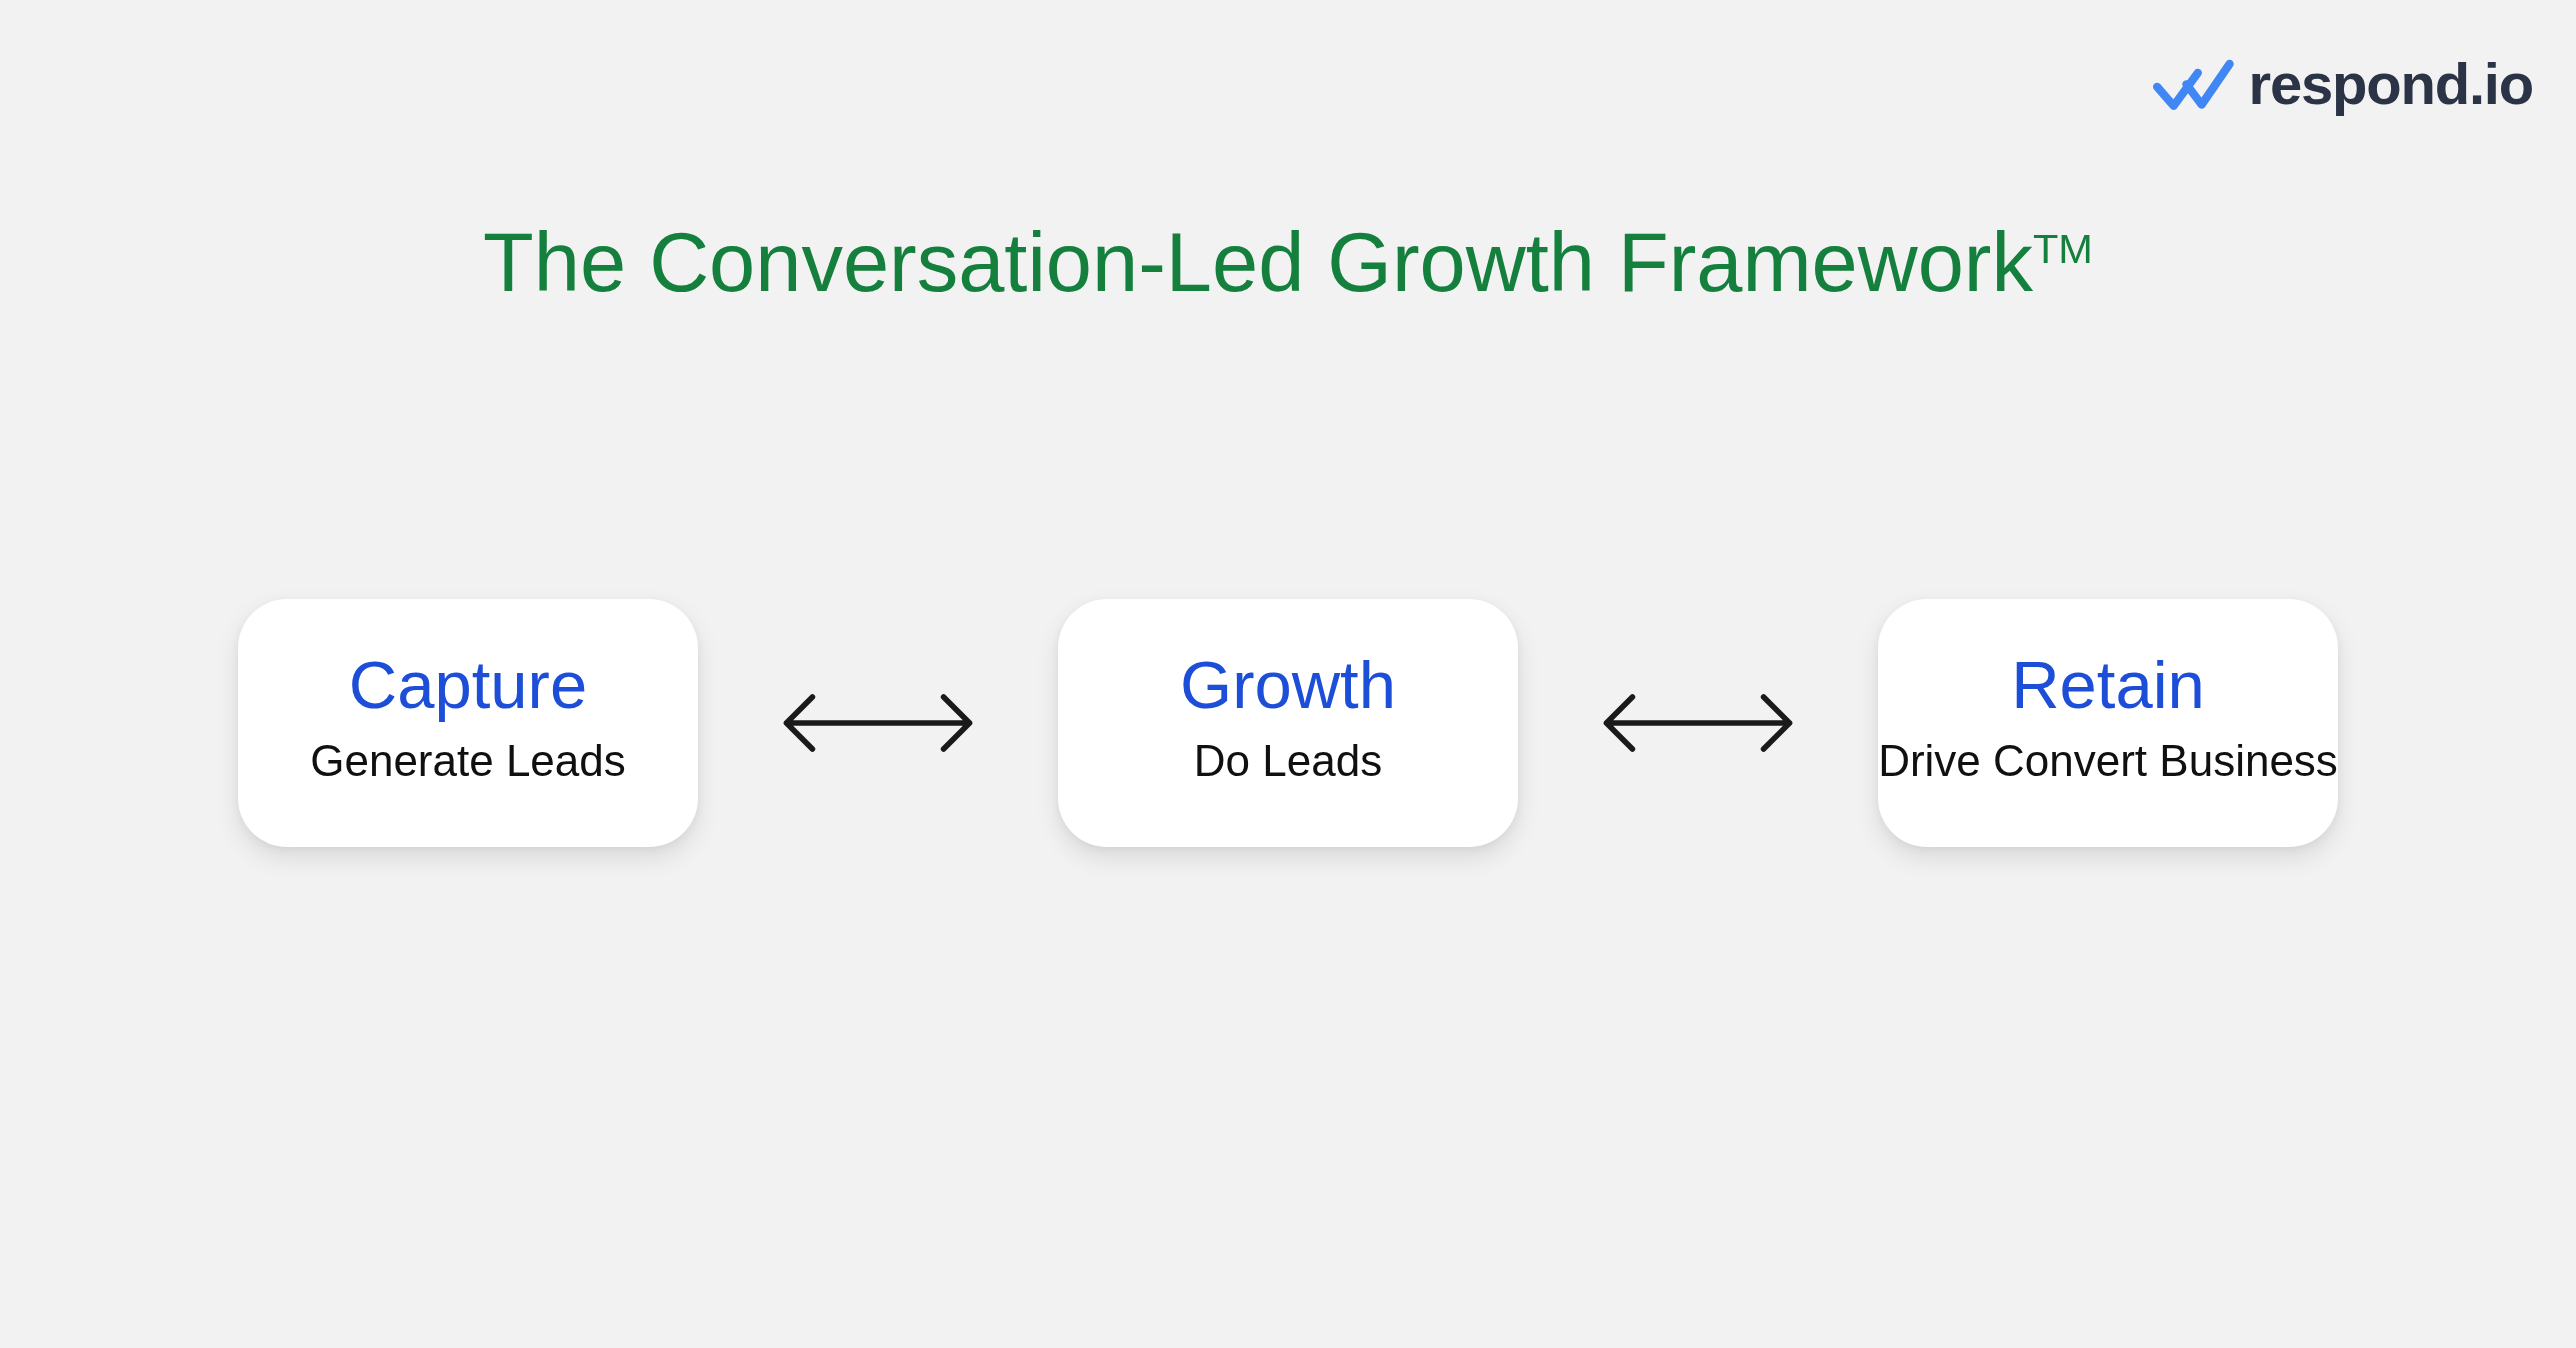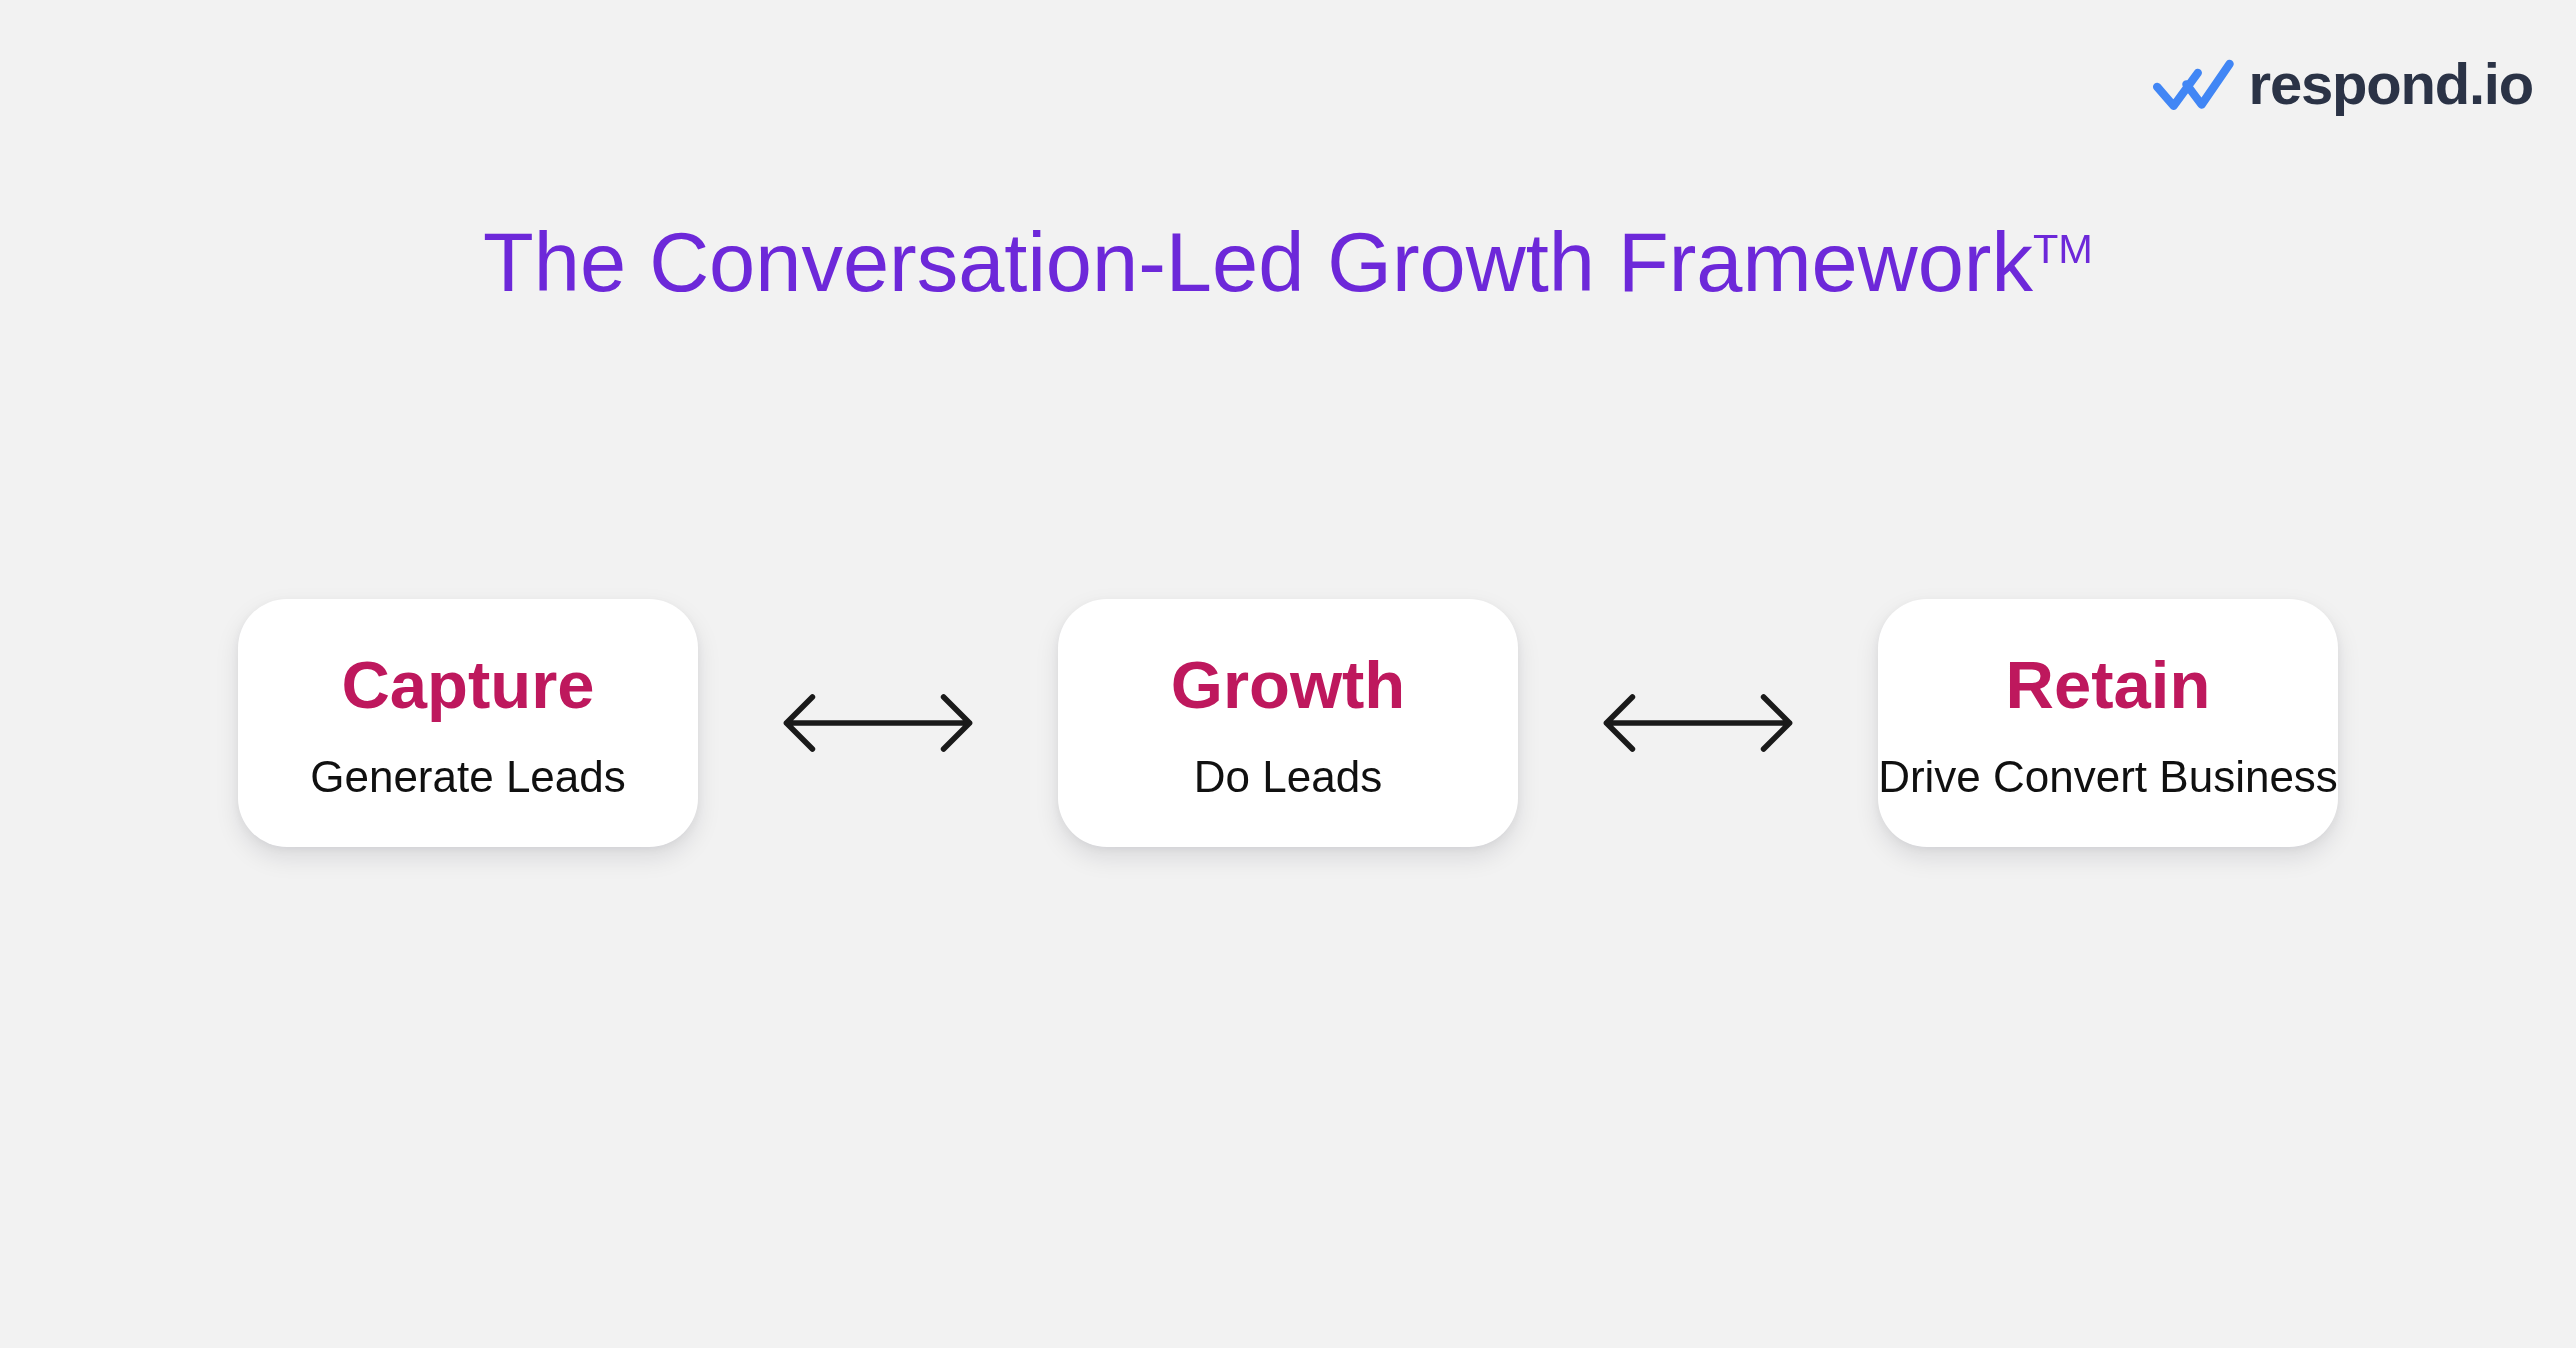--- a/index.html
+++ b/index.html
@@ -35,21 +35,21 @@
   
   .title {
     position: absolute;
     top: 217px;
     left: 0;
     width: 100%;
     text-align: center;
     margin: 0;
     font-size: 83px;
     font-weight: 500;
-    color: #6d28d9;
+    color: #15803d;
     line-height: 1.1;
   }
   .title sup {
     font-size: 50%;
     font-weight: 500;
     vertical-align: 0.68em;
     letter-spacing: 0;
   }
 
   
@@ -68,24 +68,24 @@
     background: #FFFFFF;
     border-radius: 49px;
     display: flex;
     flex-direction: column;
     justify-content: center;
     align-items: center;
     box-shadow: 0 10.8px 25px rgba(17, 24, 39, 0.10), 0 3px 8.4px rgba(17, 24, 39, 0.05);
   }
   .card-title {
     font-size: 67px;
-    font-weight: 700;
-    color: #be185d;
+    font-weight: 400;
+    color: #1d4ed8;
     line-height: 1.05;
-    margin: 16px;
+    margin: 0;
   }
   .card-sub {
     font-size: 44px;
     font-weight: 500;
     color: #101010;
     line-height: 1.05;
     margin: 17px 0 12px 0;
     white-space: nowrap;
   }
   .connector {

